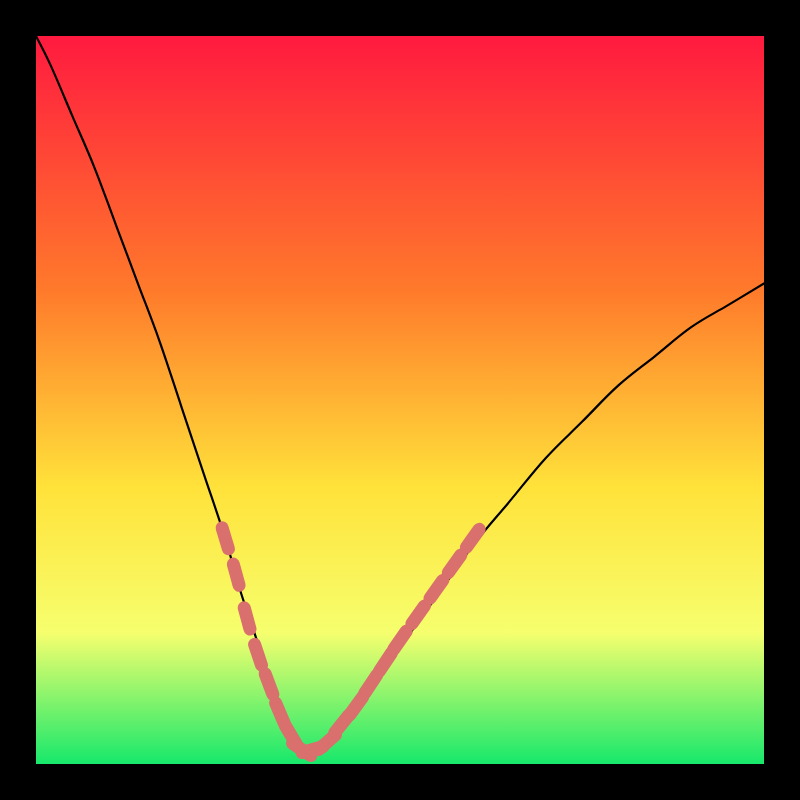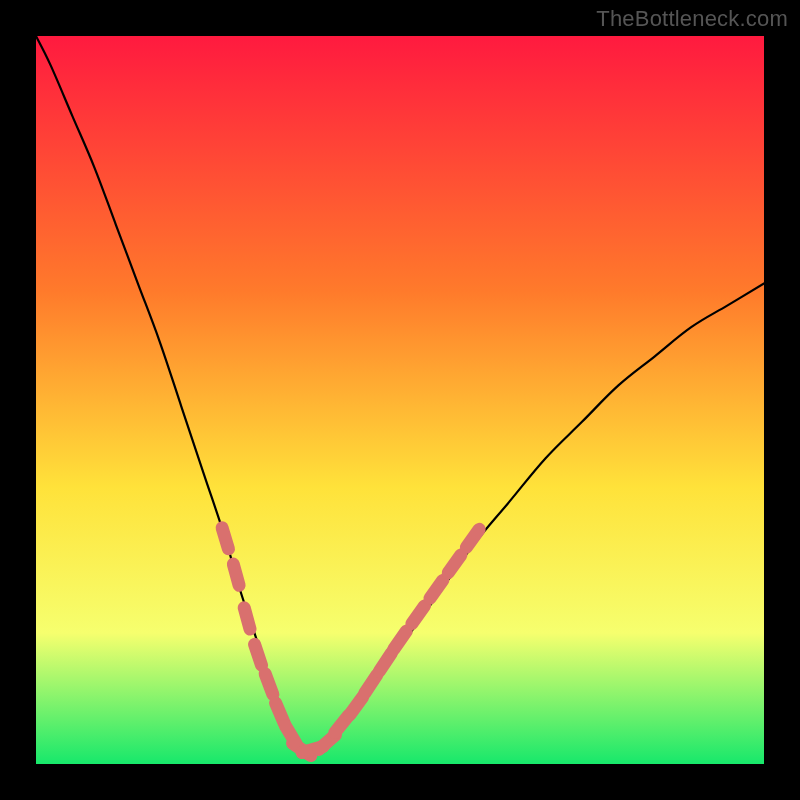--- a/index.html
+++ b/index.html
@@ -35,21 +35,20 @@
     top: 36px;
     width: 728px;
     height: 728px;
   }
   svg { display: block; }
 </style>
 </head>
 <body>
 
 <div class="frame">
-  <div class="watermark">TheBottleneck.com</div>
 
   <div class="plot-wrap">
     <svg id="plot-svg" width="728" height="728" viewBox="0 0 728 728">
       <defs>
         <linearGradient id="bg-grad" x1="0" y1="0" x2="0" y2="1">
           <stop id="g0" offset="0%" stop-color="#ff1a3f"></stop>
           <stop id="g1" offset="35%" stop-color="#ff7a2b"></stop>
           <stop id="g2" offset="62%" stop-color="#ffe23a"></stop>
           <stop id="g3" offset="82%" stop-color="#f6ff6e"></stop>
           <stop id="g4" offset="100%" stop-color="#17e86b"></stop>

